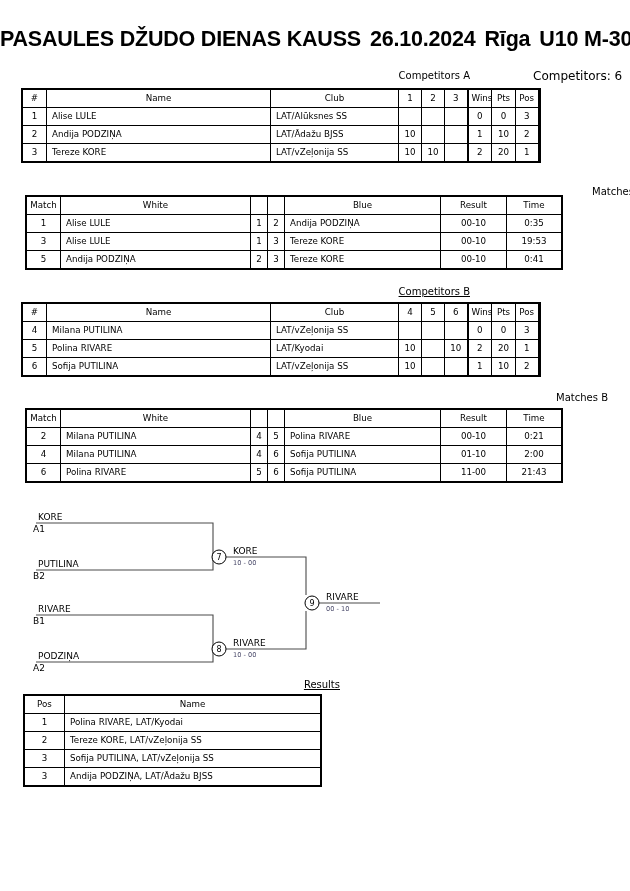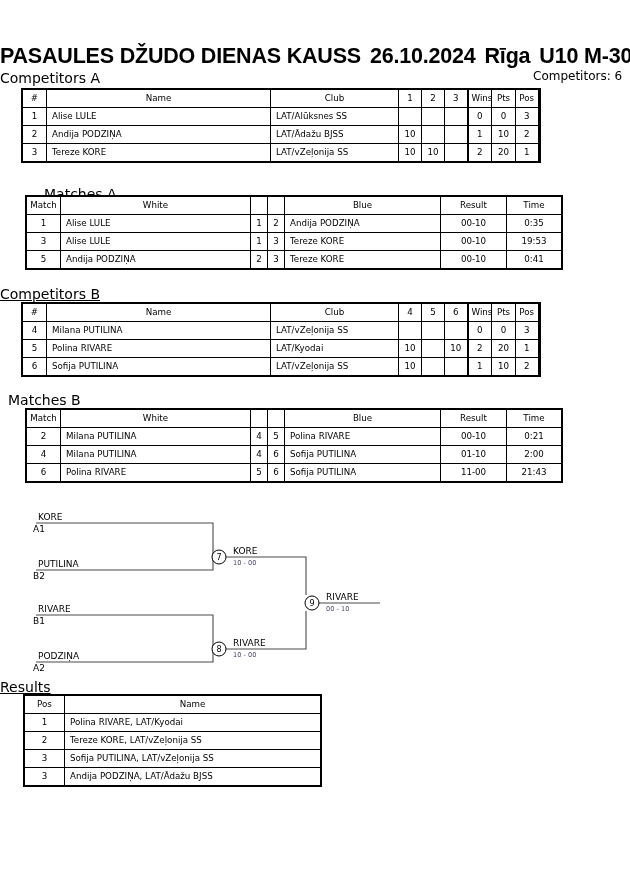--- a/index.html
+++ b/index.html
@@ -12,21 +12,21 @@
     height: 891px;
     position: relative;
     overflow: hidden;
     font-family: "DejaVu Sans", sans-serif;
     color: #000000;
   }
 
   
   #doc-header {
     position: absolute;
-    top: 44px;
+    top: 27px;
     left: 0;
     width: 574px;
     height: 30px;
     text-align: center;
     white-space: nowrap;
   }
   #doc-header .title-main {
     font-family: "Liberation Sans", sans-serif;
     font-weight: bold;
     font-size: 21.5px;
@@ -39,23 +39,23 @@
     left: 533px;
     font-family: "DejaVu Sans", sans-serif;
     font-size: 12px;
     white-space: nowrap;
   }
 
   
   .section-caption {
     position: absolute;
     font-family: "DejaVu Sans", sans-serif;
-    font-size: 14px;
+    font-size: 10px;
     white-space: nowrap;
-    text-align: left;
+    text-align: right;
   }
 
   
   table.grid {
     position: absolute;
     border-collapse: collapse;
     font-family: "DejaVu Sans", sans-serif;
     font-size: 8.7px;
     background: #fff;
     table-layout: fixed;

